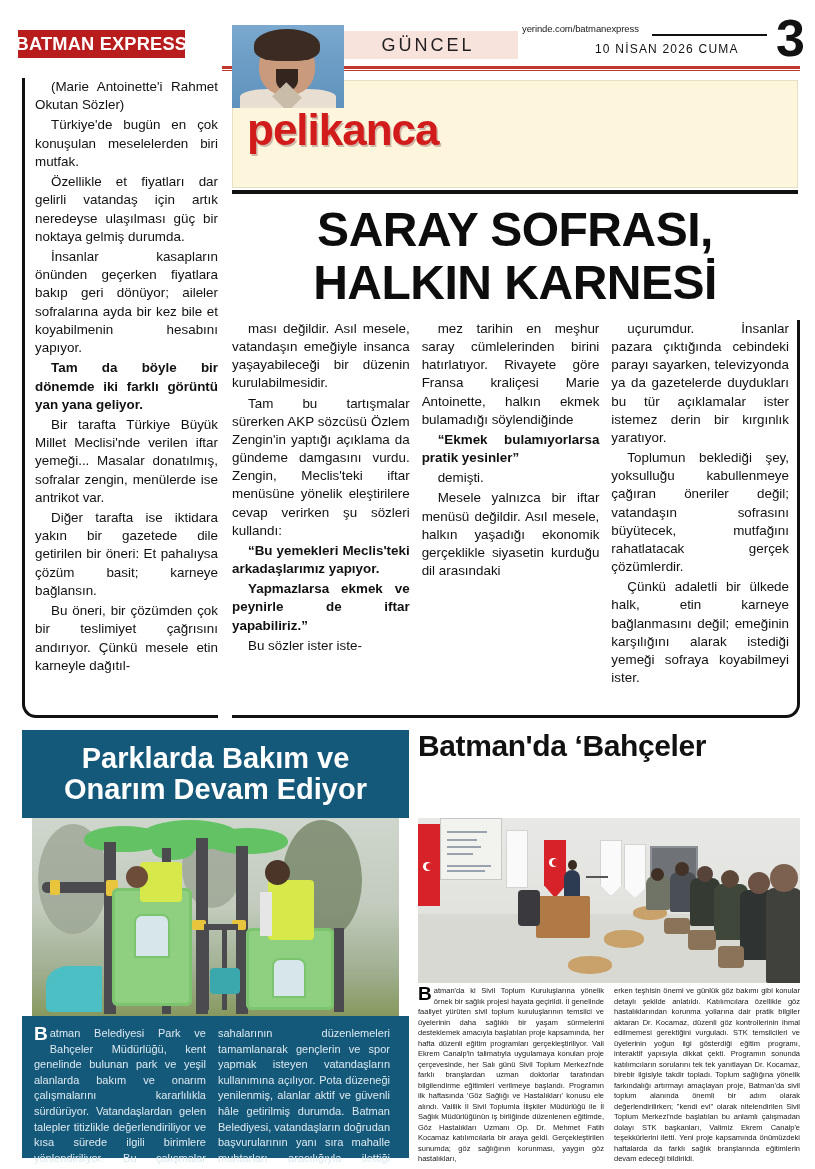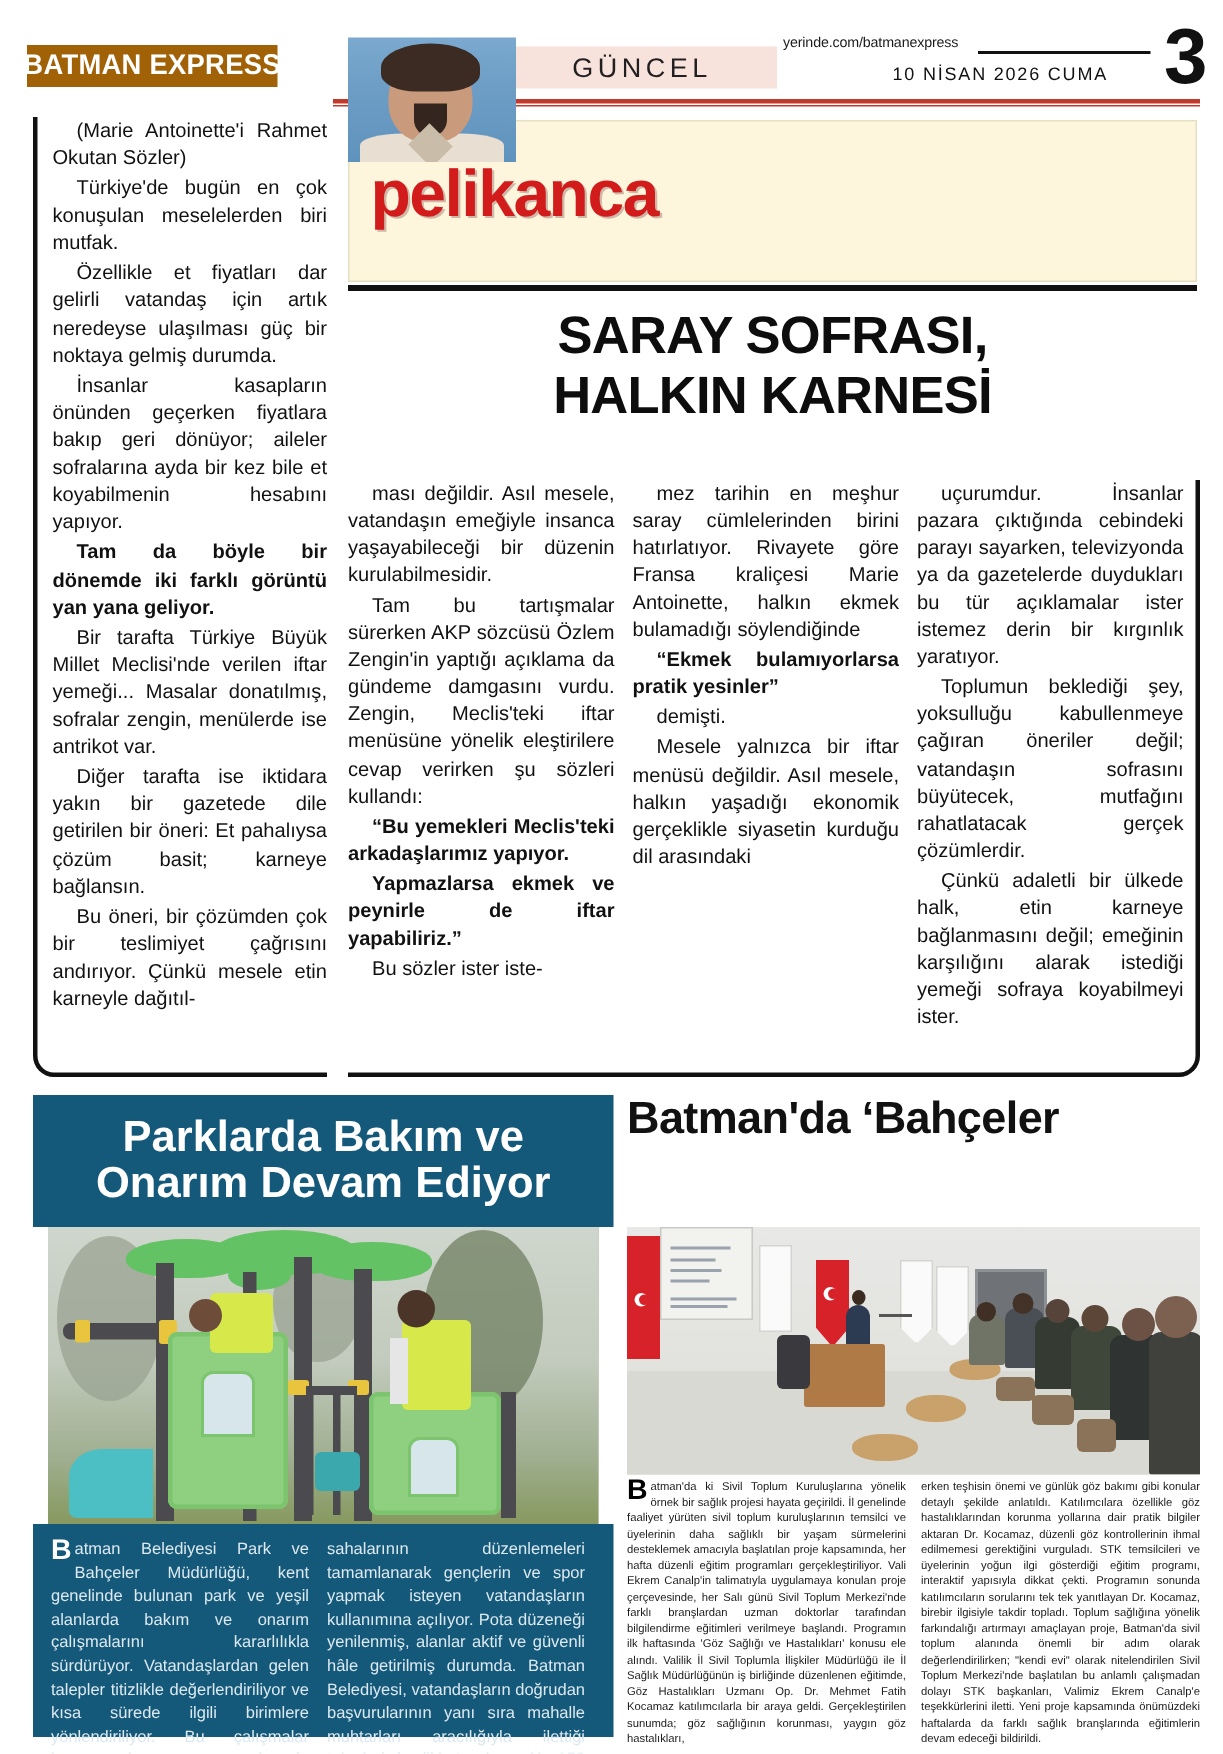--- a/index.html
+++ b/index.html
@@ -9,21 +9,21 @@
     font-family: "Liberation Sans", sans-serif;
     color: #111;
     overflow: hidden;
   }
   .page { position: relative; width: 815px; height: 1169px; background:#fff; }
 
   
   .masthead { position:absolute; left:0; top:0; width:815px; height:72px; }
   .logo-box {
     position:absolute; left:18px; top:30px; width:167px; height:28px;
-    background:#a16207; display:flex; align-items:center; justify-content:center;
+    background:#b91c1c; display:flex; align-items:center; justify-content:center;
   }
   .logo-text {
     color:#fff; font-weight:bold; font-size:19px; letter-spacing:0.2px;
     font-family:"Liberation Sans", sans-serif; transform: scaleX(0.96);
     white-space:nowrap;
   }
   .guncel-box {
     position:absolute; left:338px; top:31px; width:180px; height:28px;
     background:#f7e2dc; display:flex; align-items:center; justify-content:center;
   }
@@ -106,21 +106,21 @@
     position:absolute; right:14px; top:20px; width:190px;
     text-align:right; font-size:24px; font-weight:bold; line-height:1.25;
     color:#111;
   }
   .banner-rule {
     position:absolute; left:232px; top:190px; width:566px; height:4px; background:#111;
   }
 
   .headline {
     position:absolute; left:232px; top:206px; width:566px;
-    text-align:center; font-size:35px; font-weight:bold; line-height:1.0;
+    text-align:center; font-size:48px; font-weight:bold; line-height:1.0;
     letter-spacing:-0.5px; color:#0d0d0d;
   }
   .headline .l2 { display:block; margin-top:5px; }
 
   .body-cols {
     position:absolute; left:232px; top:320px; width:568px; height:398px;
     display:flex; gap:12px;
     border-right:3px solid #111; border-bottom:3px solid #111;
     border-bottom-right-radius:14px; padding-right:8px; padding-bottom:6px;
   }

